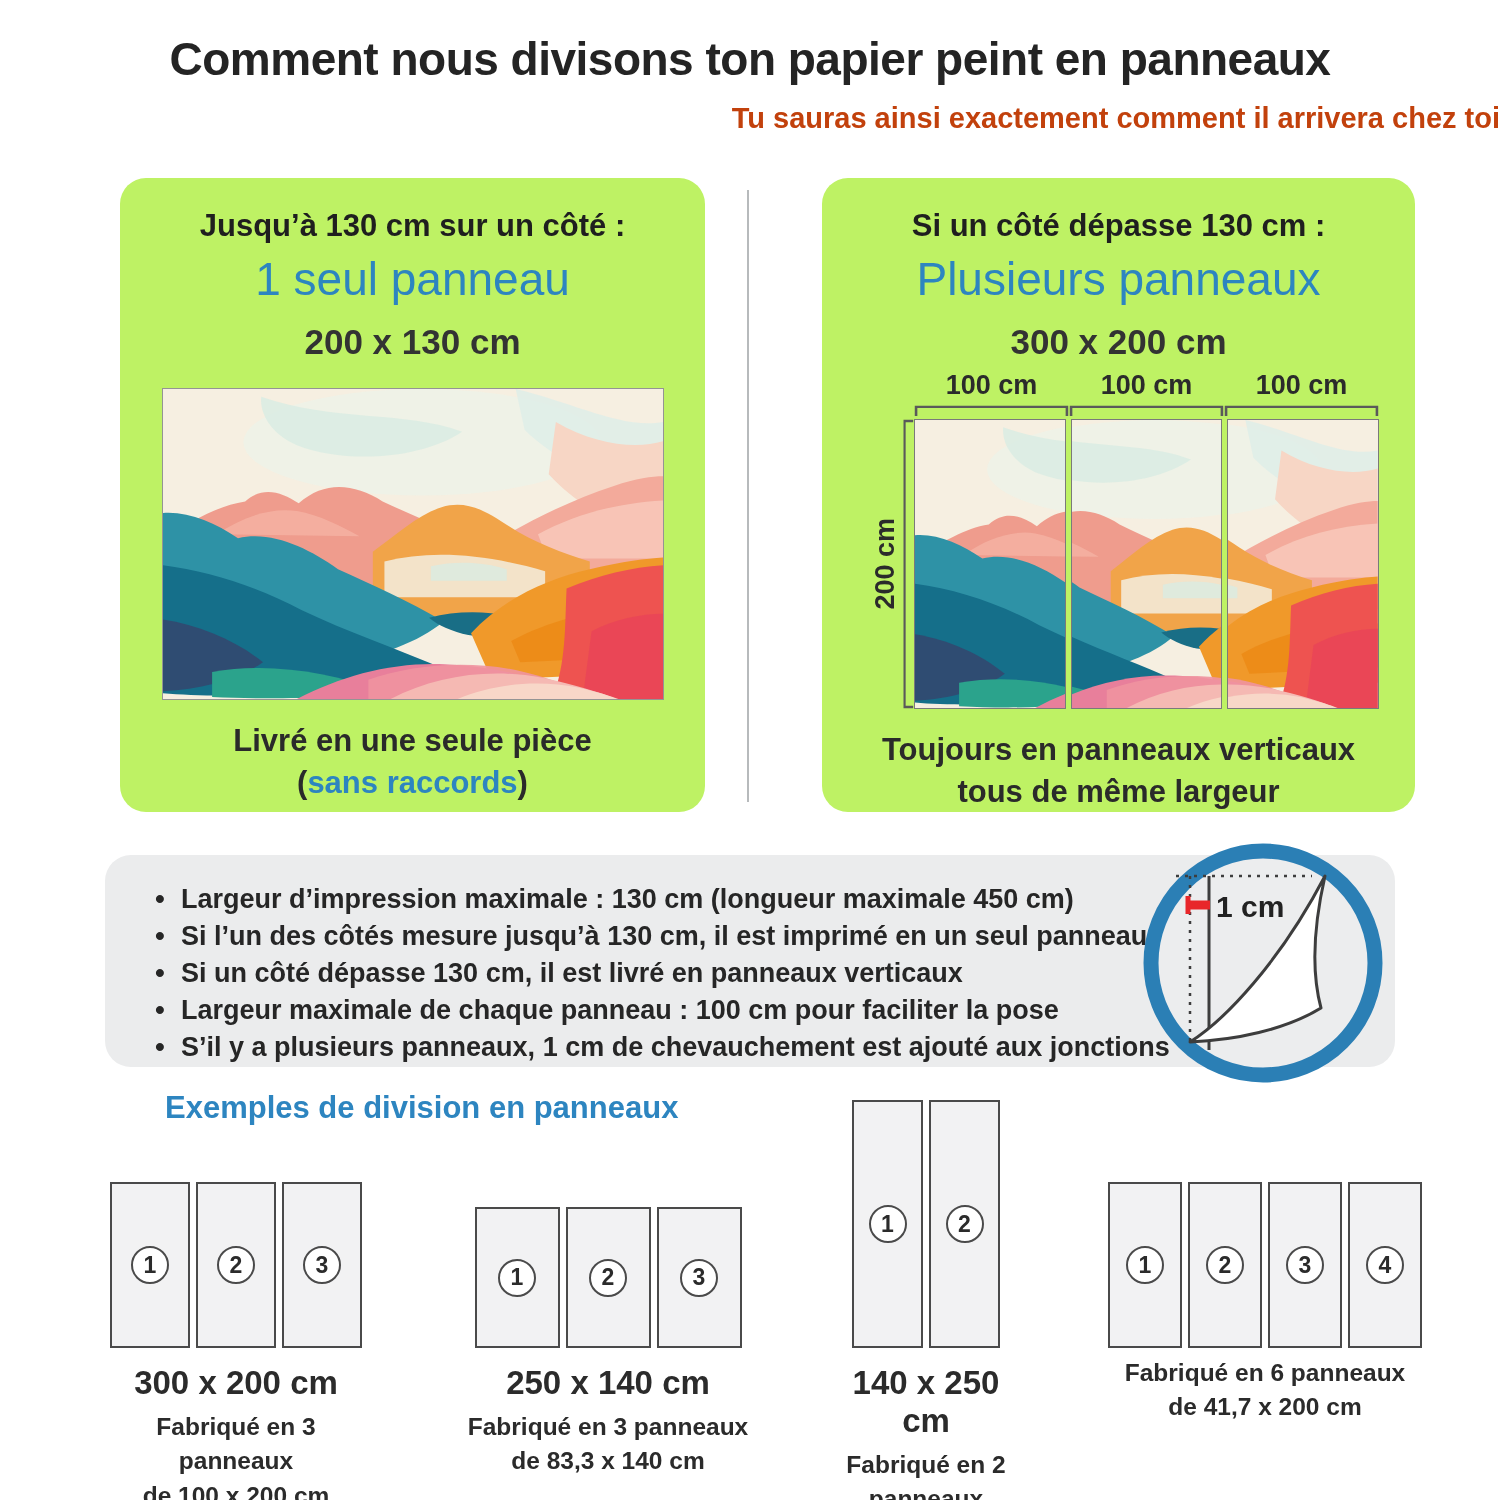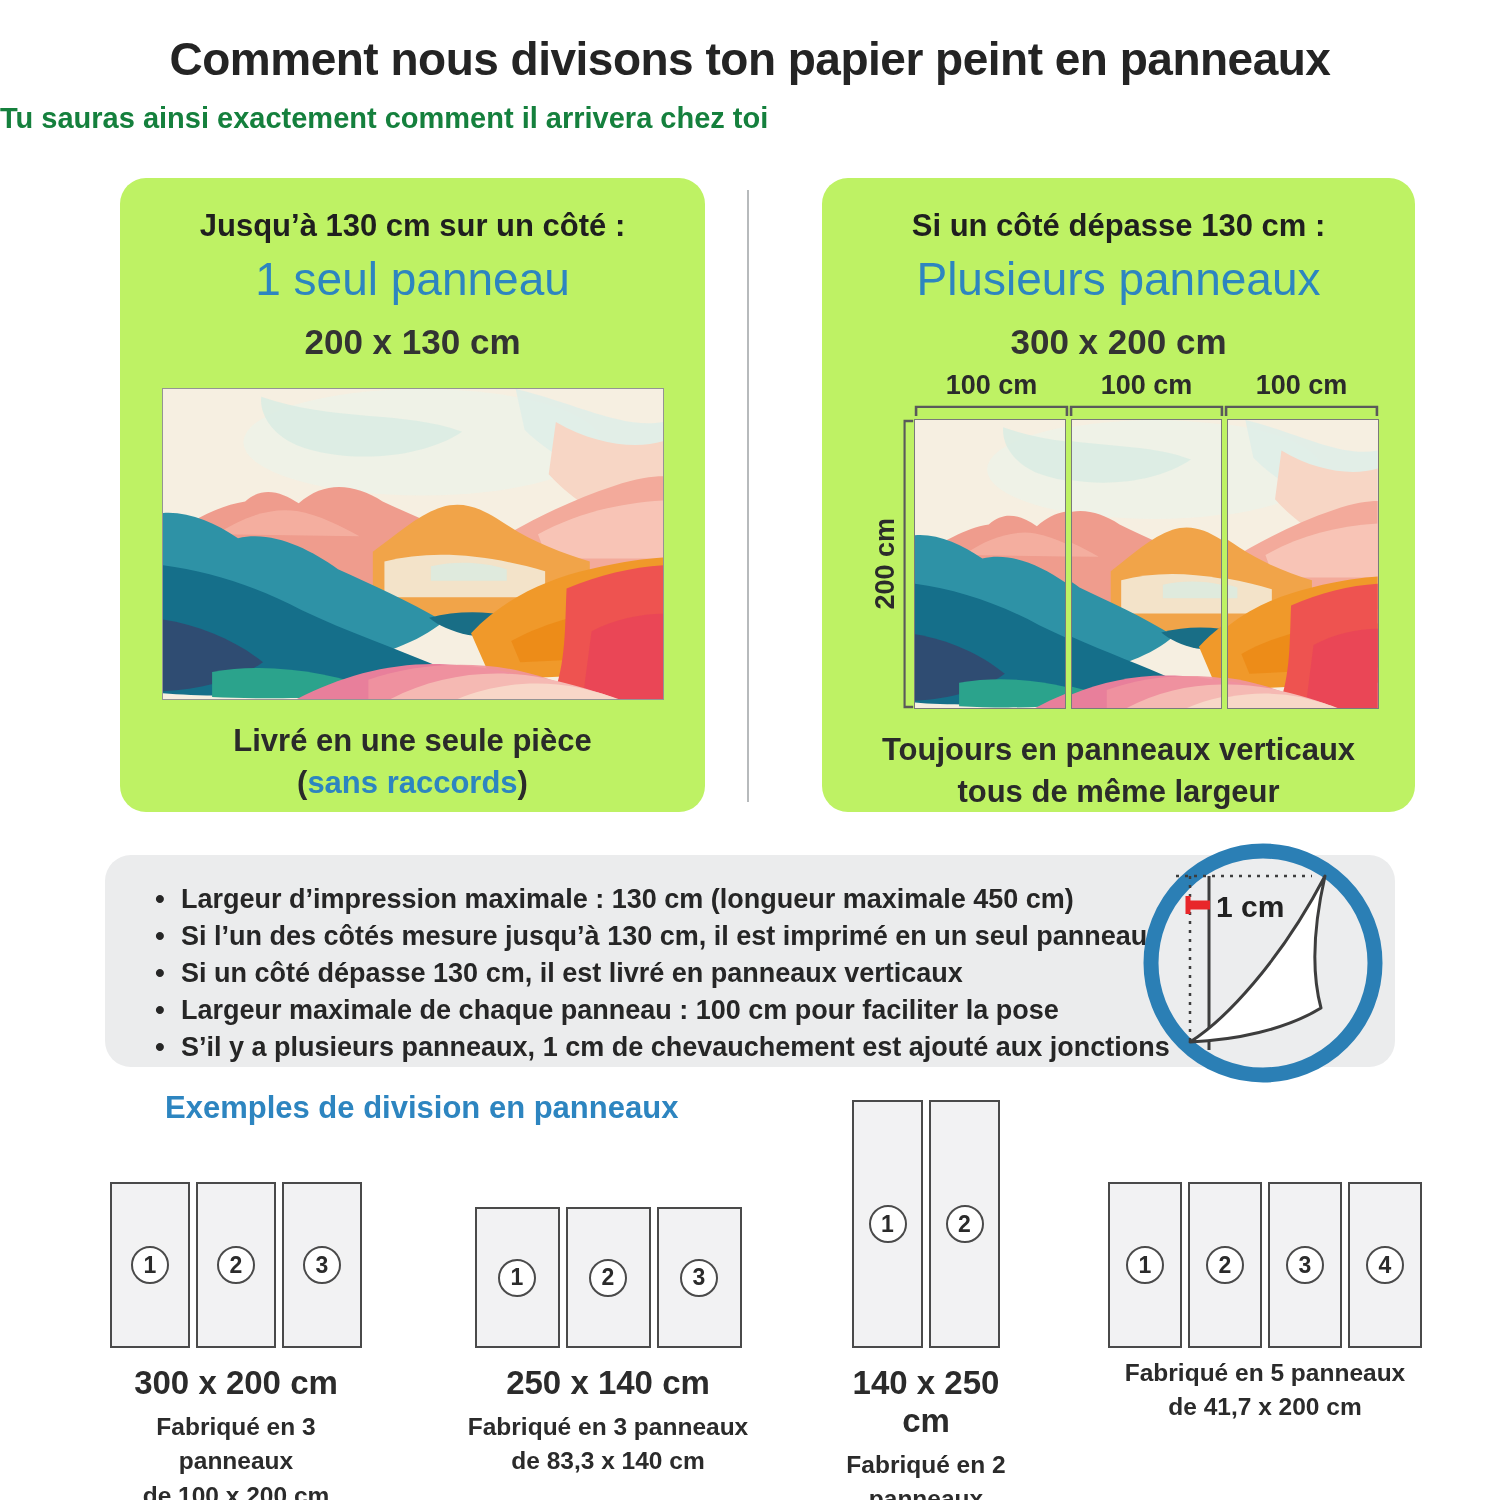--- a/index.html
+++ b/index.html
@@ -3,21 +3,21 @@
 <meta charset="utf-8">
 <style>
   html,body { margin:0; padding:0; background:#fff; }
   .page {
     position:relative; width:1500px; height:1500px; overflow:hidden;
     background:#fff; color:#262626;
     font-family:"Liberation Sans","DejaVu Sans",sans-serif;
   }
   
   .title { text-align:center; padding-top:32px; font-size:46px; font-weight:800; color:#242424; letter-spacing:-0.5px; }
-  .subtitle { text-align:left; margin-top:16px; font-size:29px; font-weight:600; color:#15803d; }
+  .subtitle { text-align:right; margin-top:16px; font-size:29px; font-weight:600; color:#c2410c; }
 
   
   .cards { position:absolute; top:178px; left:120px; width:1295px; height:634px; display:flex; }
   .card { background:#bef264; border-radius:26px; height:100%; box-sizing:border-box; }
   .card-left { width:585px; }
   .card-right { width:593px; margin-left:auto; }
   .cards-divider { position:absolute; left:627px; top:12px; height:612px; width:2px; background:#b7babc; }
 
   .card-head { text-align:center; padding-top:30px; }
   .cond { font-size:31px; font-weight:700; color:#1f1f1f; }
@@ -281,19 +281,19 @@
             <div class="num">2</div>
           </div>
         <div class="panel p-87x200">
             <div class="num">3</div>
           </div>
         <div class="panel p-87x200">
             <div class="num">4</div>
           </div>
       </div>
       <div class="ex-desc">
-        <div>Fabriqué en 5 panneaux</div>
+        <div>Fabriqué en 6 panneaux</div>
         <div>de 41,7 x 200 cm</div>
       </div>
     </div>
 
   </div>
 </div>
 
 </body></html>

